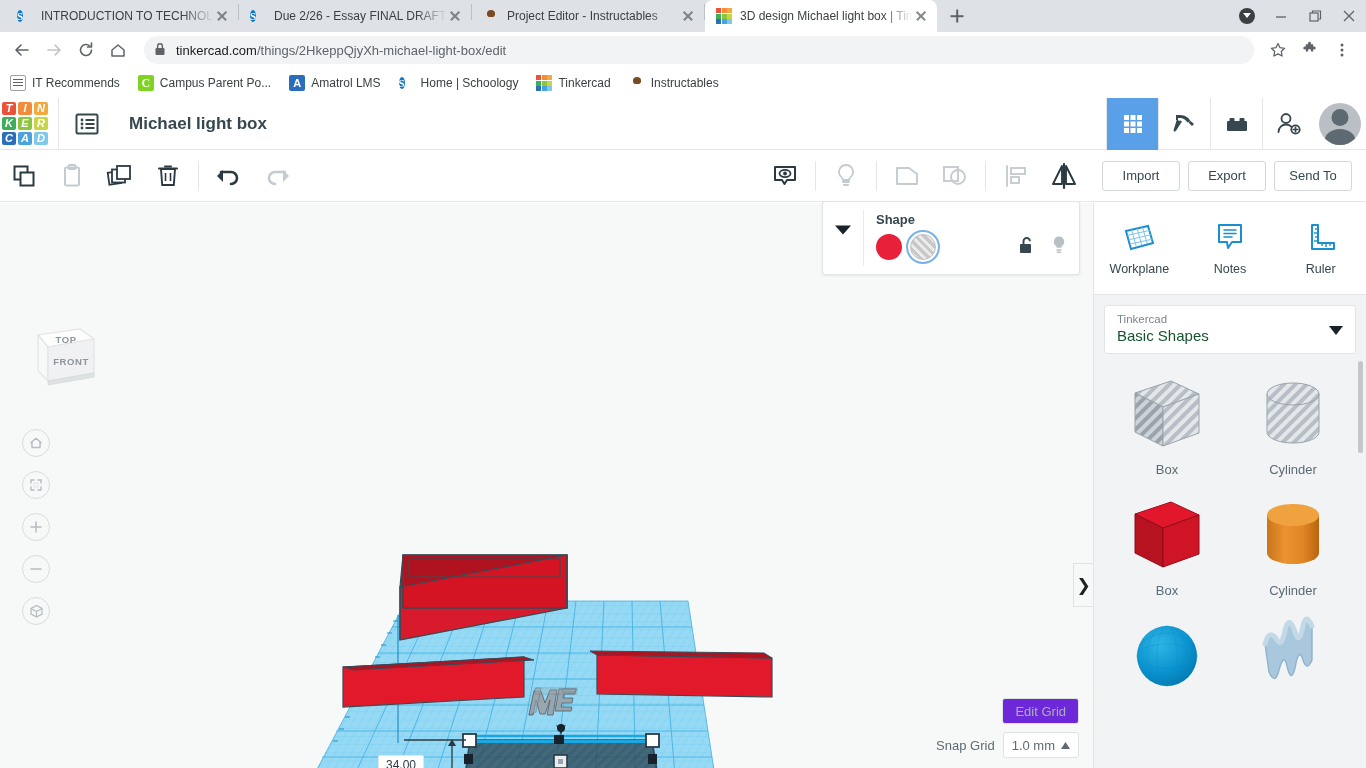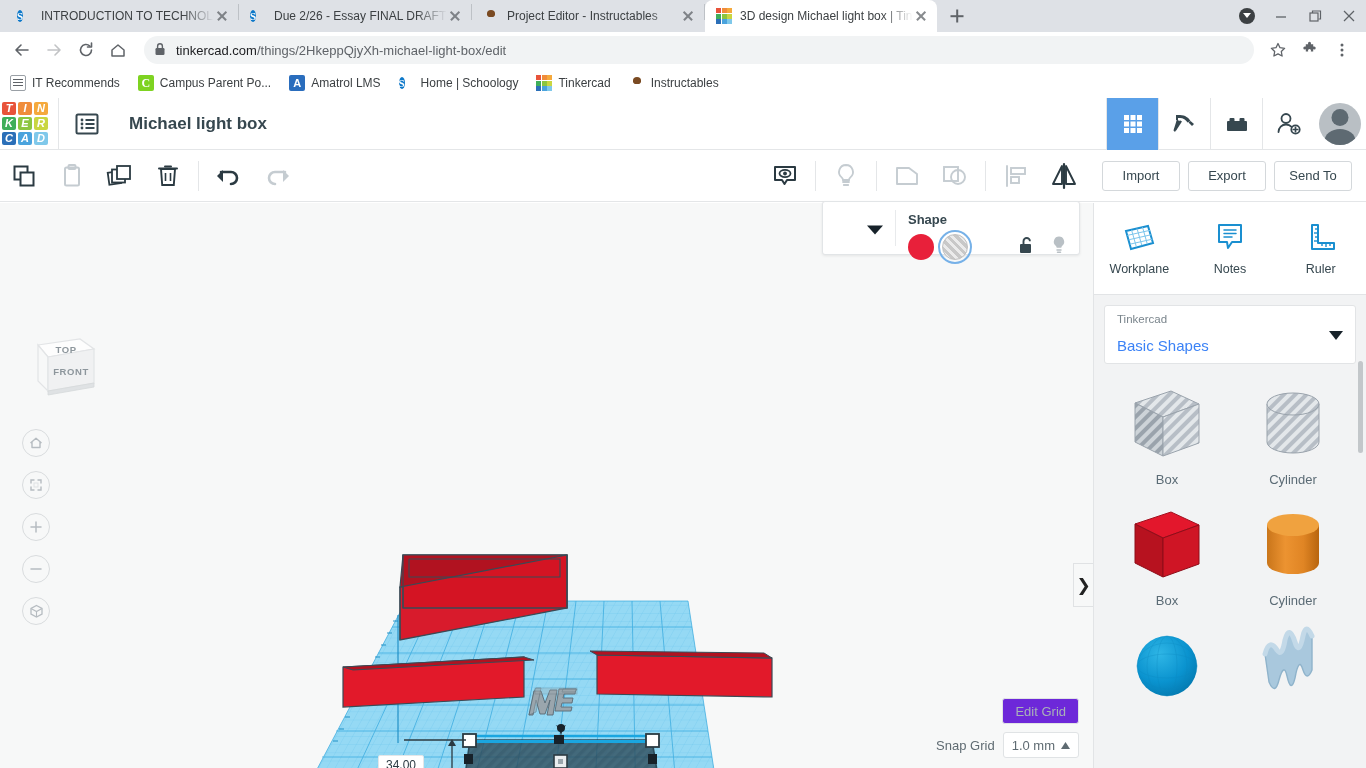--- a/index.html
+++ b/index.html
@@ -141,39 +141,39 @@
     height: 30px; min-width: 78px; padding: 0 14px; background: #fff;
     border: 1px solid #d4d8db; border-radius: 3px; font-size: 13px; color: #36474f;
     display: flex; align-items: center; justify-content: center;
   }
 
   
   .canvas {
     position: absolute; left: 0; top: 105px; width: 1093px; height: 565px;
     background: #f7f8f8; overflow: hidden;
   }
-  .viewcube { position: absolute; left: 24px; top: 128px; width: 76px; height: 72px; }
+  .viewcube { position: absolute; left: 24px; top: 118px; width: 76px; height: 72px; }
   .navbtns { position: absolute; left: 22px; top: 226px; display: flex; flex-direction: column; gap: 14px; }
   .navcirc {
     width: 28px; height: 28px; border-radius: 50%; border: 1px solid #d9dcde;
     display: flex; align-items: center; justify-content: center; color: #b6bcc1; background: #f7f8f8;
   }
 
   .collapse-tab {
     position: absolute; right: 0; top: 360px; width: 20px; height: 44px;
     background: #f7f8f8; border: 1px solid #e0e2e4; border-right: none;
     display: flex; align-items: center; justify-content: center;
     font-size: 17px; color: #222; font-family: "DejaVu Sans", sans-serif;
   }
 
   
   .shape-panel {
-    position: absolute; left: 822px; top: 103px; width: 258px; height: 54px;
+    position: absolute; left: 822px; top: 103px; width: 258px; height: 74px;
     background: #fff; border: 1px solid #e2e5e7; border-radius: 3px;
-    box-shadow: 0 1px 3px rgba(0,0,0,.08); display: flex; padding-left: 32px;
+    box-shadow: 0 1px 3px rgba(0,0,0,.08); display: flex;
   }
   .sp-collapse { width: 40px; display: flex; align-items: flex-start; justify-content: center; padding-top: 22px; }
   .sp-divider { width: 1px; background: #e8eaec; margin: 8px 0; }
   .sp-body { flex: 1; padding: 10px 12px 0 12px; }
   .sp-title { font-size: 13px; font-weight: bold; color: #36474f; }
   .sp-row { display: flex; align-items: center; margin-top: 7px; }
   .sw { width: 26px; height: 26px; border-radius: 50%; }
   .sw.solid { background: #e8203a; }
   .sw.hole {
     background: repeating-linear-gradient(45deg, #c8c8c8 0 3px, #ebebeb 3px 6px);
@@ -207,21 +207,21 @@
   }
   .sb-tools { display: flex; height: 92px; background: #fff; border-bottom: 1px solid #e2e4e6; justify-content: center; }
   .sb-tool { flex: 1; display: flex; flex-direction: column; align-items: center; justify-content: center; gap: 7px; }
   .sb-tool span { font-size: 12.5px; color: #36474f; }
   .sb-select-wrap { padding: 10px 10px 0 10px; }
   .sb-select {
     background: #fff; border: 1px solid #e2e4e6; border-radius: 3px; padding: 7px 12px 9px 12px;
     position: relative;
   }
   .sb-select .lbl1 { font-size: 11.5px; color: #7a858c; }
-  .sb-select .lbl2 { font-size: 15px; color: #3b82f6; margin-top: 12px; }
+  .sb-select .lbl2 { font-size: 15px; color: #14532d; margin-top: 2px; }
   .sb-caret { position: absolute; right: 12px; top: 50%; transform: translateY(-50%); }
   .sb-grid { padding: 14px 10px 0 10px; display: grid; grid-template-columns: 1fr 1fr; row-gap: 12px; }
   .sb-item { display: flex; flex-direction: column; align-items: center; }
   .sb-item .thumb { width: 104px; height: 92px; position: relative; }
   .sb-item .name { font-size: 13px; color: #5b6b75; margin-top: 2px; }
   .sb-scroll {
     position: absolute; right: 3px; top: 158px; width: 5px; height: 92px;
     background: #c3c7ca; border-radius: 3px;
   }
 </style>

